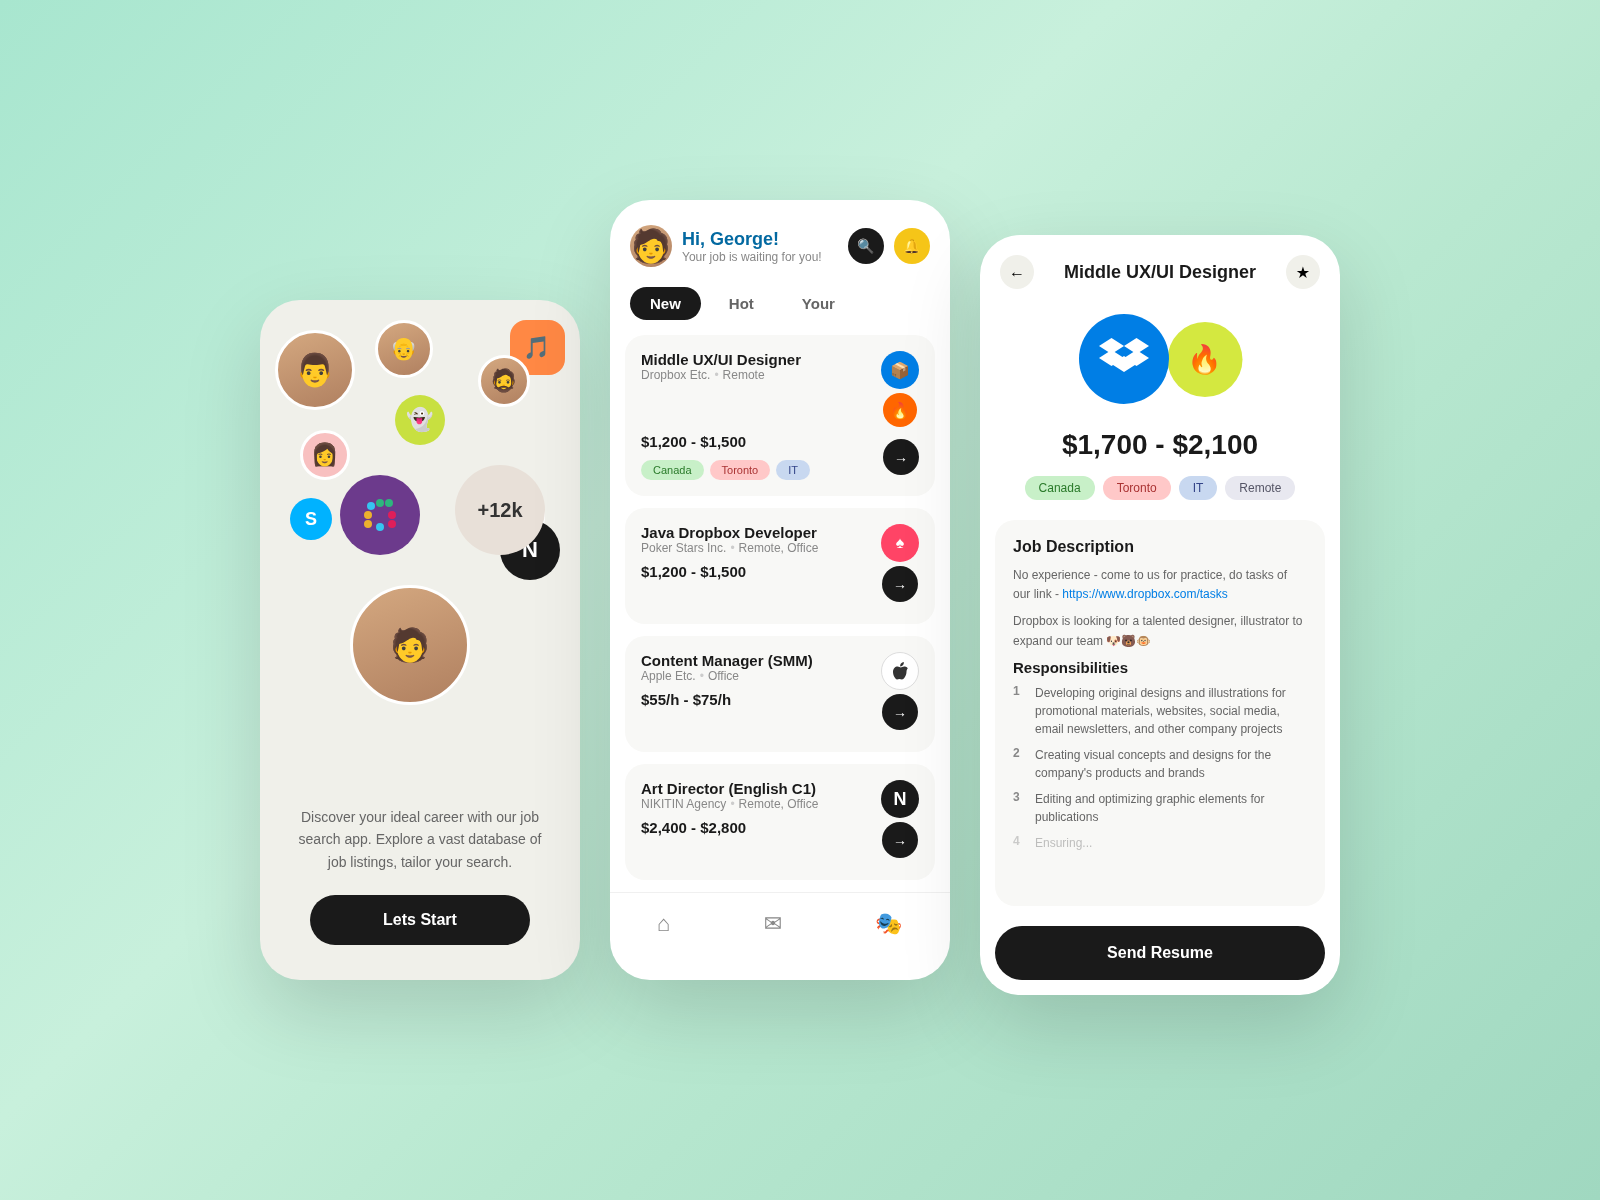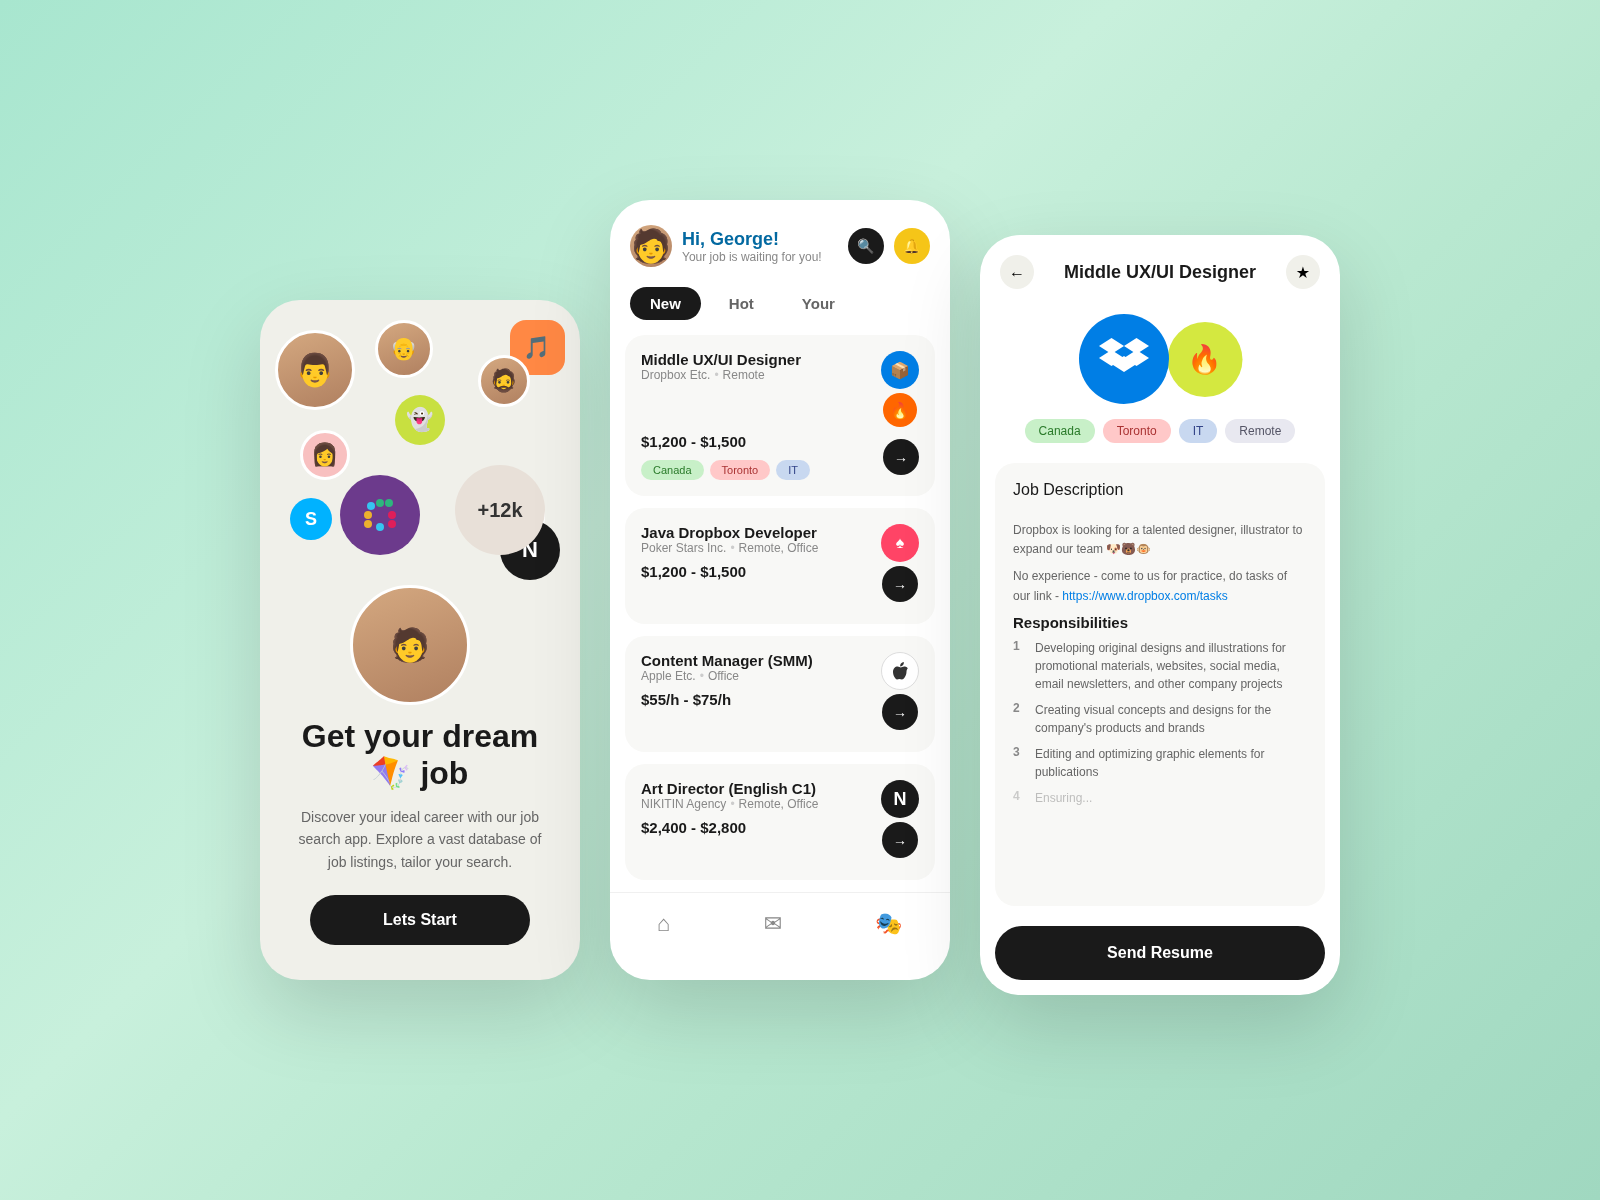--- a/index.html
+++ b/index.html
@@ -464,23 +464,23 @@
       font-weight: 500;
     }
 
     .dtag-green { background: #c8f0c8; color: #2a7a2a; }
     .dtag-pink { background: #ffc8c8; color: #aa3333; }
     .dtag-blue { background: #c8d8f0; color: #334488; }
     .dtag-light { background: #e8e8f0; color: #556; }
 
     .section-title {
       font-size: 16px;
-      font-weight: 400;
+      font-weight: 700;
       color: #1a1a1a;
-      margin-bottom: 22px;
+      margin-bottom: 10px;
     }
 
     .section-text {
       font-size: 12px;
       color: #666;
       line-height: 1.6;
       margin-bottom: 8px;
     }
 
     .link-text {
@@ -625,21 +625,20 @@
         <div class="avatar-item main-avatar face">🧑</div>
 
         <div class="avatar-circle circle-skype">
           <span class="skype-s">S</span>
         </div>
 
         <div class="plus-count">+12k</div>
       </div>
 
       <div class="phone-1-bottom">
-        <div class="hero-title">Get your dream 🪁 job</div>
         <div class="hero-subtitle">Discover your ideal career with our job search app. Explore a vast database of job listings, tailor your search.</div>
         <button class="start-btn">Lets Start</button>
       </div>
     </div>
   </div>
 
   <div class="phone phone-2">
     <div class="phone-2-header">
       <div class="header-user">
         <div class="header-avatar face">🧑</div>
@@ -774,35 +773,36 @@
             <polygon points="12.5,0 0,8 12.5,16 25,8"></polygon>
             <polygon points="37.5,0 25,8 37.5,16 50,8"></polygon>
             <polygon points="25,18 12.5,26 25,34 37.5,26"></polygon>
             <polygon points="0,20 12.5,28 25,20 12.5,12"></polygon>
             <polygon points="50,20 37.5,12 25,20 37.5,28"></polygon>
           </svg>
         </div>
         <div class="company-logo-secondary">🔥</div>
       </div>
 
+      <div class="salary-range">$1,700 - $2,100</div>
 
       <div class="detail-tags">
         <span class="detail-tag dtag-green">Canada</span>
         <span class="detail-tag dtag-pink">Toronto</span>
         <span class="detail-tag dtag-blue">IT</span>
         <span class="detail-tag dtag-light">Remote</span>
       </div>
 
       <div class="description-wrapper">
         <div class="desc-inner">
           <div class="section-title">Job Description</div>
-          <div class="section-text">Dropbox is looking for a talented designer, illustrator to expand our team 🐶🐻🐵</div>
           <div class="section-text">
             No experience - come to us for practice, do tasks of our link - <span class="link-text">https://www.dropbox.com/tasks</span>
           </div>
+          <div class="section-text">Dropbox is looking for a talented designer, illustrator to expand our team 🐶🐻🐵</div>
 
           <div class="responsibilities-title">Responsibilities</div>
 
           <div class="resp-item">
             <span class="resp-num">1</span>
             <span class="resp-text">Developing original designs and illustrations for promotional materials, websites, social media, email newsletters, and other company projects</span>
           </div>
           <div class="resp-item">
             <span class="resp-num">2</span>
             <span class="resp-text">Creating visual concepts and designs for the company's products and brands</span>

